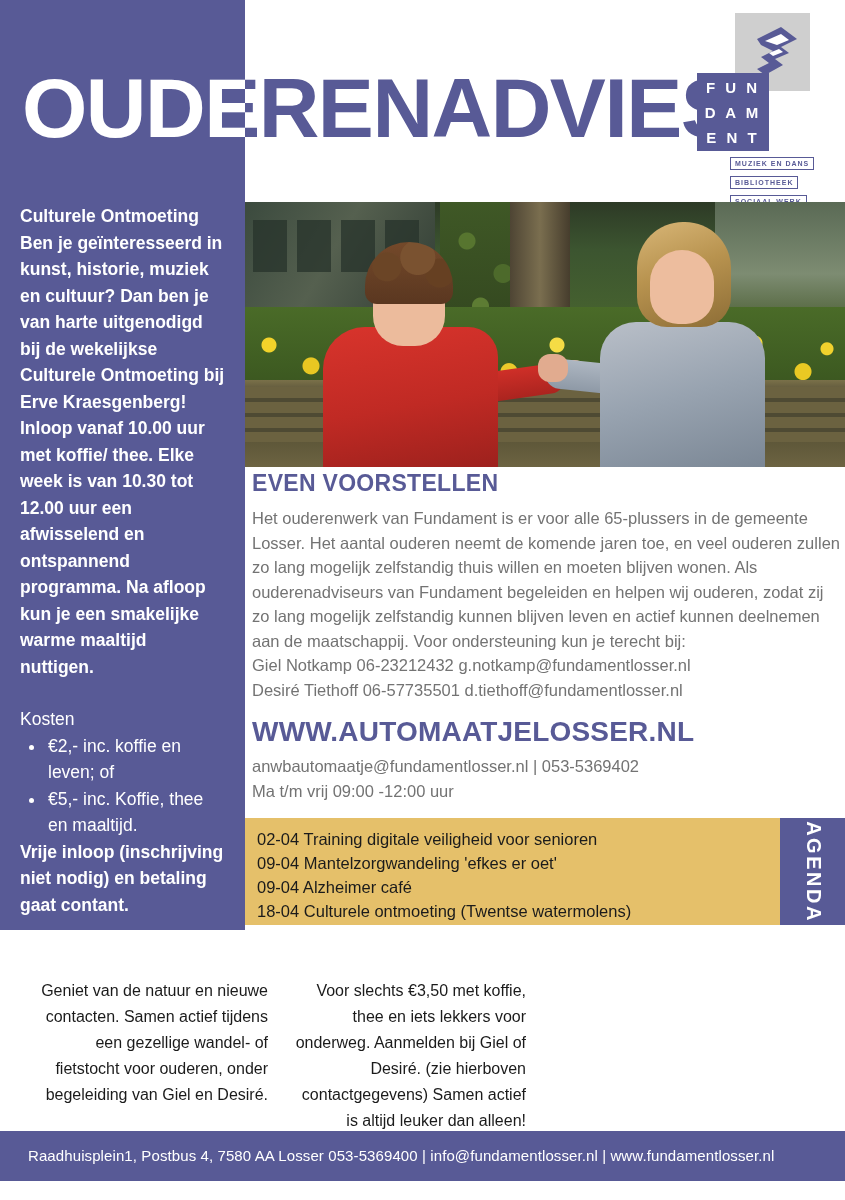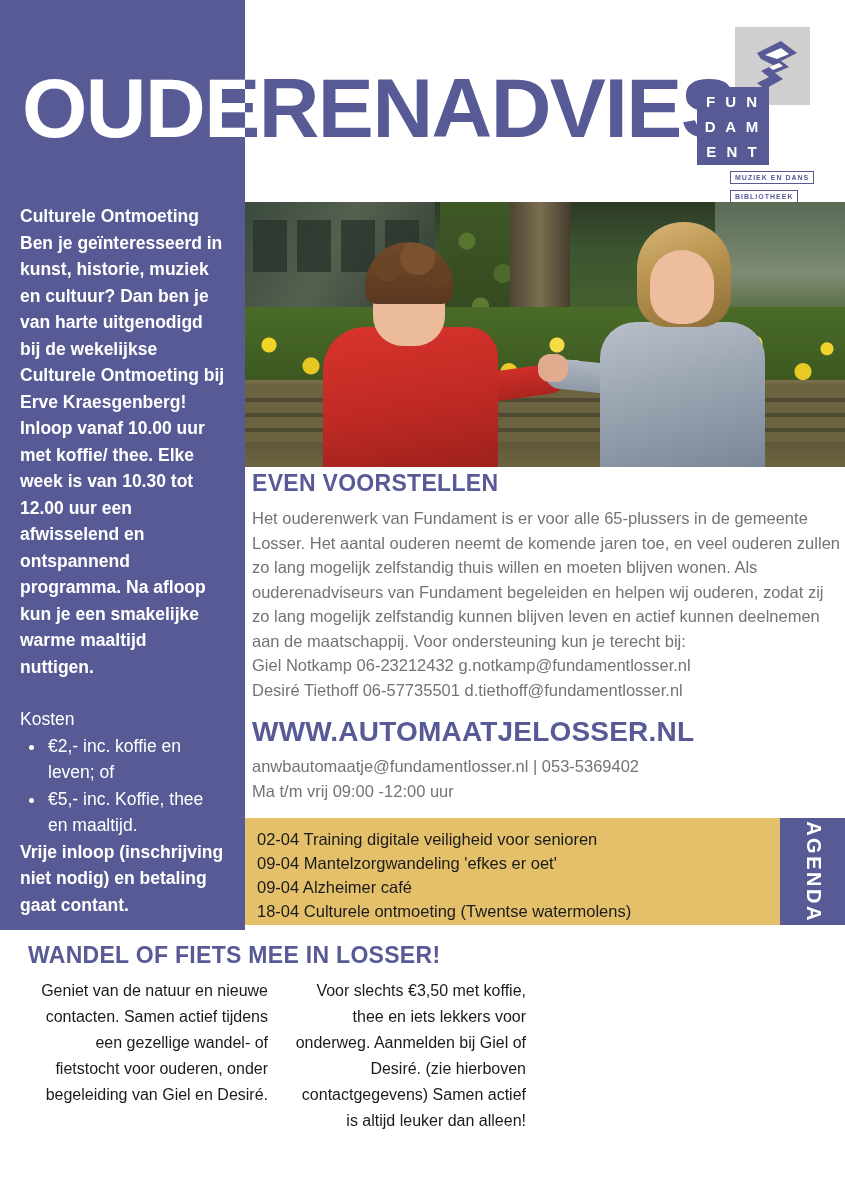--- a/index.html
+++ b/index.html
@@ -39,21 +39,21 @@
   .title-base{ color:#585a96; }
   
   .title-clip{
     position:absolute;left:0;top:0;width:245px;height:202px;
     overflow:hidden;
   }
   .title-clip .title-text{ color:#ffffff; }
 
   
   .logo{
-    position:absolute;left:697px;top:27px;width:140px;height:180px;
+    position:absolute;left:697px;top:13px;width:140px;height:180px;
   }
   .logo-grey{
     position:absolute;left:38px;top:0;width:75px;height:78px;
     background:#cfcfcf;
   }
   .logo-mark{
     position:absolute;left:54px;top:12px;width:48px;height:54px;
   }
   .logo-box{
     position:absolute;left:0;top:60px;width:72px;height:78px;
@@ -401,25 +401,27 @@
       <div class="agenda-line">09-04 Mantelzorgwandeling 'efkes er oet'</div>
       <div class="agenda-line">09-04 Alzheimer café</div>
       <div class="agenda-line">18-04 Culturele ontmoeting (Twentse watermolens)</div>
     </div>
     <div class="agenda-tab">
       <span>AGENDA</span>
     </div>
   </div>
 
   <div class="bottom">
-    <h2>WANDEL OF FIETS MEE IN LOSSER!</h2>
     <div class="bcols">
       <div class="bcol">
         <p>Geniet van de natuur en nieuwe contacten. Samen actief tijdens een gezellige wandel- of fietstocht voor ouderen, onder begeleiding van Giel en Desiré.</p>
       </div>
       <div class="bcol">
         <p>Voor slechts €3,50 met koffie, thee en iets lekkers voor onderweg. Aanmelden bij Giel of Desiré. (zie hierboven contactgegevens) Samen actief is altijd leuker dan alleen!</p>
       </div>
     </div>
   </div>
 
+  <div class="footer">
+    <span>Raadhuisplein1, Postbus 4, 7580 AA Losser 053-5369400 | info@fundamentlosser.nl | www.fundamentlosser.nl</span>
+  </div>
 
 </div>
 
 </body></html>

